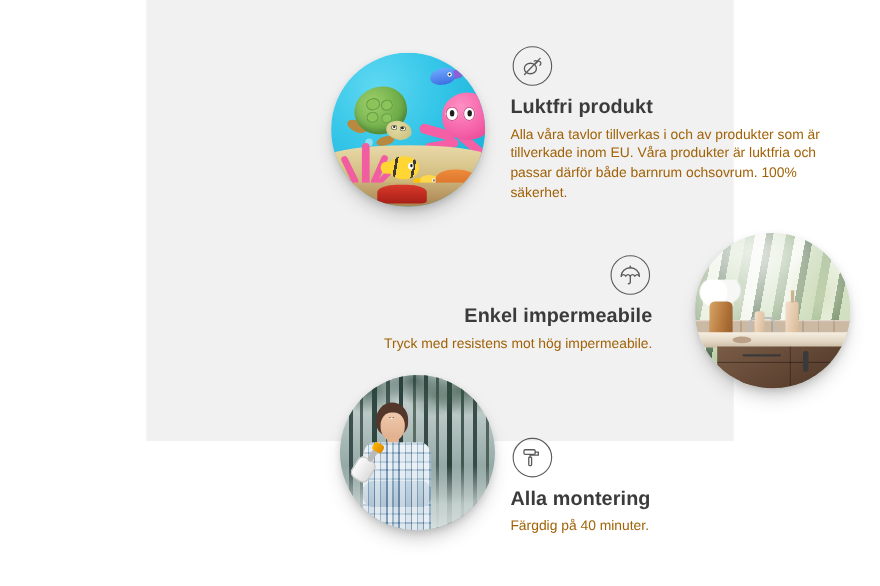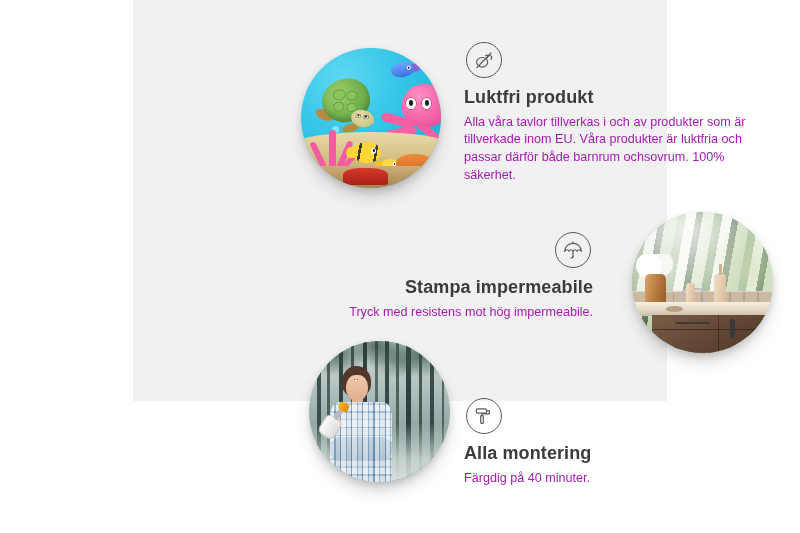--- a/index.html
+++ b/index.html
@@ -327,21 +327,21 @@
     width:34px;height:34px;border-radius:50%;
     border:1.5px solid #5a5a5a;
     display:flex;align-items:center;justify-content:center;
   }
   .ico svg{display:block;}
   .f-title{
     font-size:18px;font-weight:bold;color:#3b3b3b;
     letter-spacing:.1px;margin:9px 0 5px;line-height:1.2;
   }
   .f-body{
-    font-size:12.6px;color:#a21caf;line-height:1.42;
+    font-size:12.6px;color:#a16207;line-height:1.42;
   }
 
   #feature-odorless{left:331px;top:42px;width:290px;text-align:left;}
   #feature-odorless .ico{margin:0 0 6px 2px;}
   #feature-waterproof{left:196px;top:232px;width:264px;text-align:right;}
   #feature-waterproof .icorow{display:flex;justify-content:flex-end;margin-right:2px;}
   #feature-assembly{left:331px;top:398px;width:250px;text-align:left;}
   #feature-assembly .ico{margin:0 0 6px 2px;}
 </style>
 </head>
@@ -457,21 +457,21 @@
         <div class="ico">
           <svg width="22" height="22" viewBox="0 0 24 24" fill="none" stroke="#5a5a5a" stroke-width="1.3" stroke-linecap="round">
             <path d="M3 13.2c0-4.8 4-8.4 9-8.4s9 3.6 9 8.4"></path>
             <path d="M3 13.2c1.5-2 3-2 4.5 0 1.5-2 3-2 4.5 0 1.5-2 3-2 4.5 0 1.5-2 3-2 4.5 0"></path>
             <line x1="12" y1="13.2" x2="12" y2="19"></line>
             <path d="M12 19c0 1.2-1 1.9-2 1.6"></path>
             <line x1="12" y1="4.8" x2="12" y2="3.2"></line>
           </svg>
         </div>
       </div>
-      <div class="f-title">Stampa impermeabile</div>
+      <div class="f-title">Enkel impermeabile</div>
       <div class="f-body">Tryck med resistens mot hög impermeabile.</div>
     </div>
 
     <div class="circle" id="circle-forest">
       <div class="inner">
         <div class="forest-bg"></div>
         <div class="trees"></div>
         <div class="canopy"></div>
         <div class="mist"></div>
         <div class="woman">

